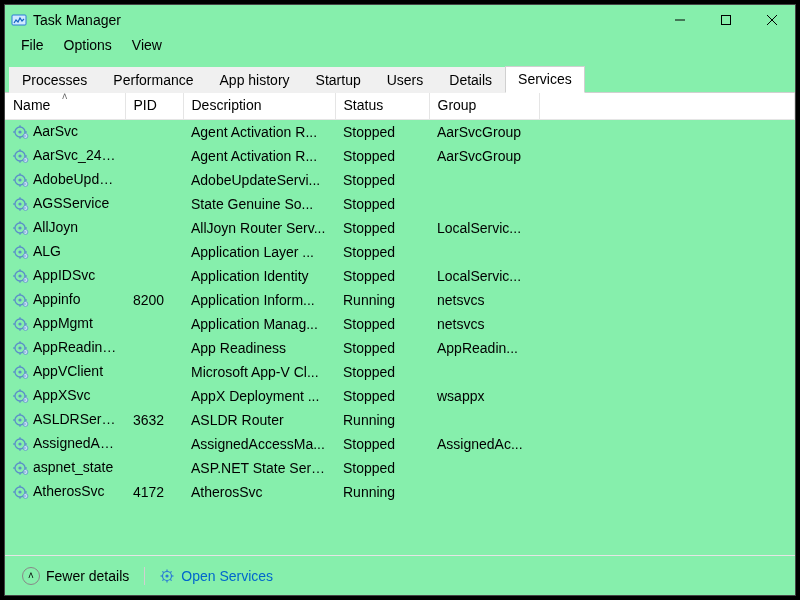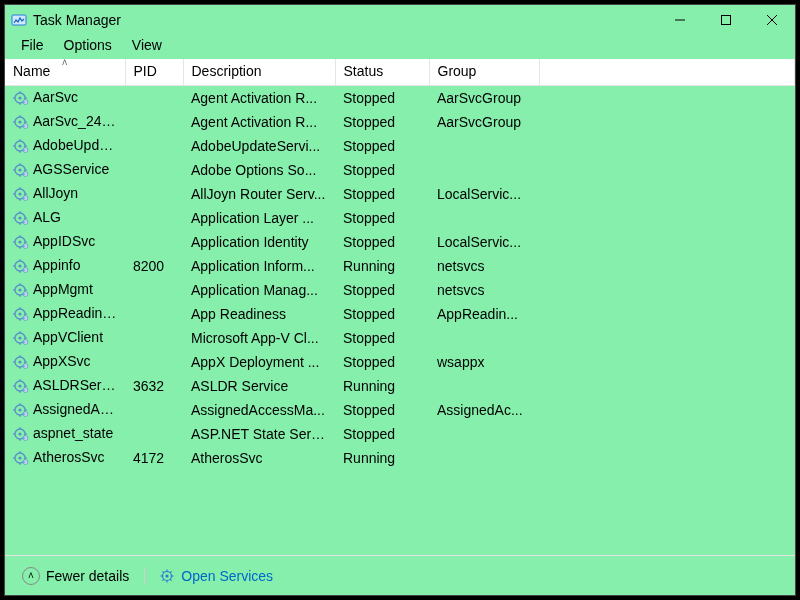--- a/index.html
+++ b/index.html
@@ -146,20 +146,29 @@
         </svg>
     </div>
   </div>
 
   <div class="menubar">
     <span class="menuitem">File</span>
     <span class="menuitem">Options</span>
     <span class="menuitem">View</span>
   </div>
 
+  <div class="tabstrip">
+    <div class="tab">Processes</div>
+    <div class="tab">Performance</div>
+    <div class="tab">App history</div>
+    <div class="tab">Startup</div>
+    <div class="tab">Users</div>
+    <div class="tab">Details</div>
+    <div class="tab active">Services</div>
+  </div>
 
   <div class="content">
     <div class="listview">
       <table>
         <colgroup>
           <col class="c-name">
             <col class="c-pid">
             <col class="c-desc">
             <col class="c-stat">
             <col class="c-grp">
@@ -243,21 +252,21 @@
   <g stroke="#5b8fc8" stroke-width="1.3">
     <line x1="7" y1="1.2" x2="7" y2="2.9"></line>
                       <line x1="7" y1="13.1" x2="7" y2="14.8"></line>
     <line x1="0.2" y1="8" x2="1.9" y2="8"></line>
                       <line x1="12.1" y1="8" x2="13.8" y2="8"></line>
   </g>
   <circle cx="12.5" cy="12" r="2.4" fill="#cfe6f7" stroke="#5b8fc8" stroke-width="0.8"></circle>
   <polyline points="11.3,11.2 11.3,12.8 13.7,12" fill="#5b8fc8"></polyline>
 </svg></span><span>AGSService</span></td>
               <td></td>
-              <td>Adobe Options So...</td>
+              <td>State Genuine So...</td>
               <td>Stopped</td>
               <td></td>
               <td></td>
             </tr>
             <tr>
               <td><span class="svc-icon"><svg viewBox="0 0 16 16" width="16" height="16">
   <circle cx="7" cy="8" r="5" fill="none" stroke="#5b8fc8" stroke-width="1.3"></circle>
   <circle cx="7" cy="8" r="1.6" fill="#5b8fc8"></circle>
   <g stroke="#5b8fc8" stroke-width="1.3">
     <line x1="7" y1="1.2" x2="7" y2="2.9"></line>
@@ -414,21 +423,21 @@
   <g stroke="#5b8fc8" stroke-width="1.3">
     <line x1="7" y1="1.2" x2="7" y2="2.9"></line>
                       <line x1="7" y1="13.1" x2="7" y2="14.8"></line>
     <line x1="0.2" y1="8" x2="1.9" y2="8"></line>
                       <line x1="12.1" y1="8" x2="13.8" y2="8"></line>
   </g>
   <circle cx="12.5" cy="12" r="2.4" fill="#cfe6f7" stroke="#5b8fc8" stroke-width="0.8"></circle>
   <polyline points="11.3,11.2 11.3,12.8 13.7,12" fill="#5b8fc8"></polyline>
 </svg></span><span>ASLDRService</span></td>
               <td>3632</td>
-              <td>ASLDR Service</td>
+              <td>ASLDR Router</td>
               <td>Running</td>
               <td></td>
               <td></td>
             </tr>
             <tr>
               <td><span class="svc-icon"><svg viewBox="0 0 16 16" width="16" height="16">
   <circle cx="7" cy="8" r="5" fill="none" stroke="#5b8fc8" stroke-width="1.3"></circle>
   <circle cx="7" cy="8" r="1.6" fill="#5b8fc8"></circle>
   <g stroke="#5b8fc8" stroke-width="1.3">
     <line x1="7" y1="1.2" x2="7" y2="2.9"></line>

